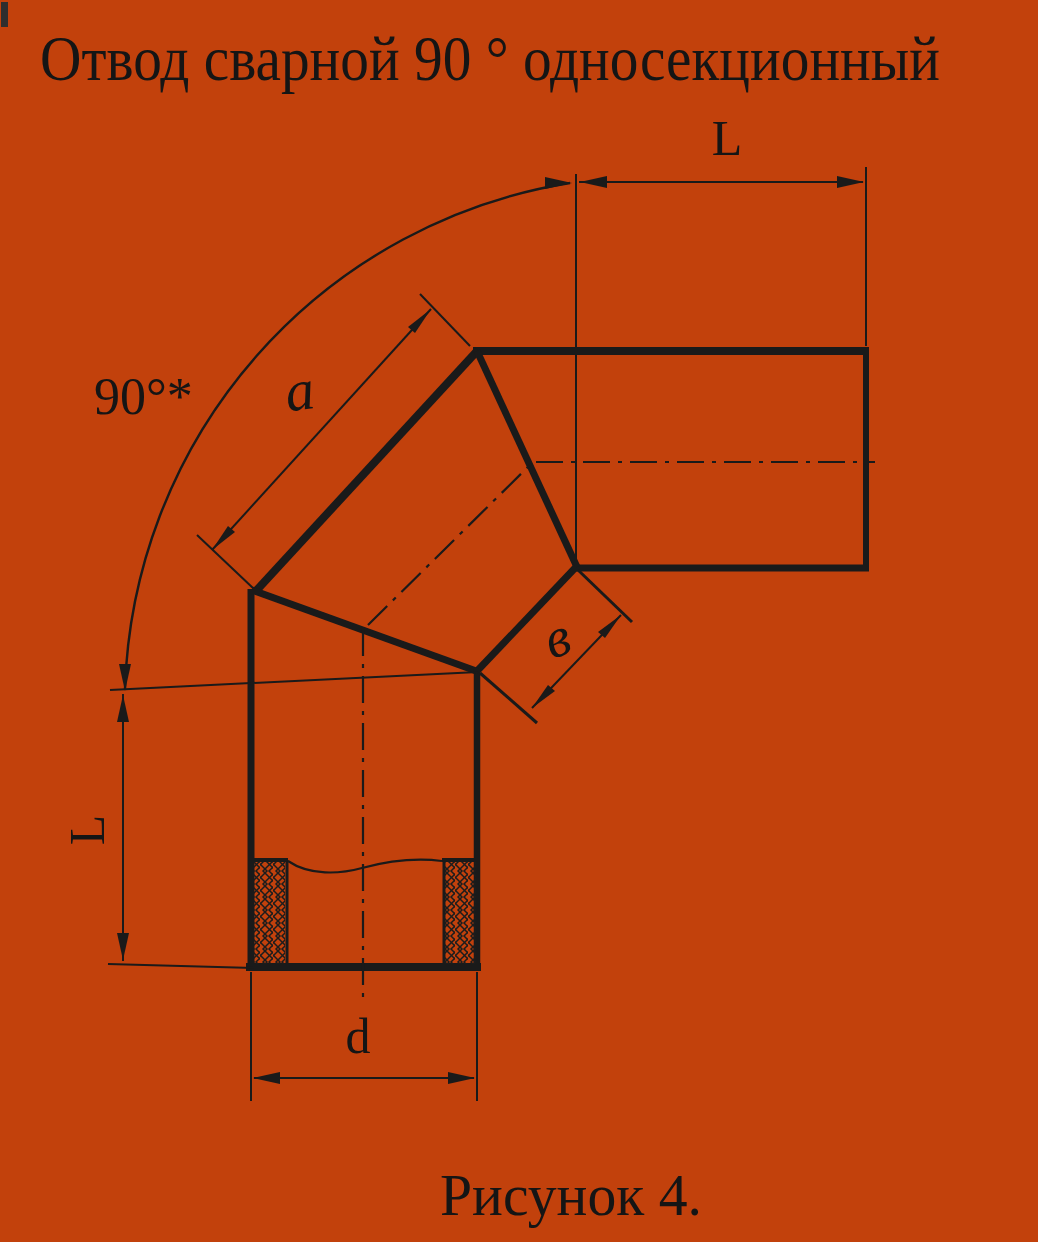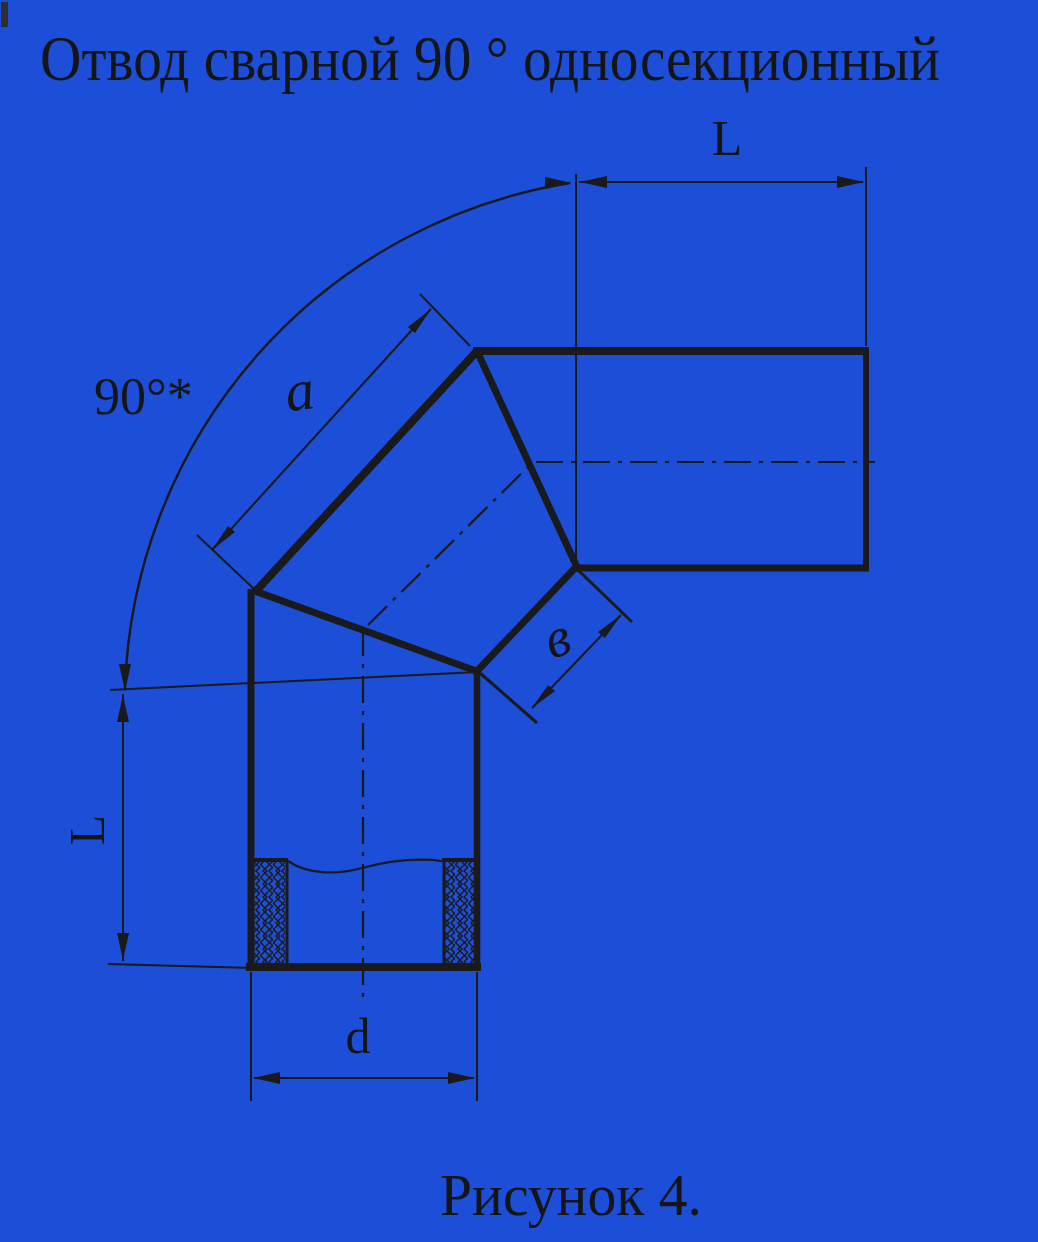--- a/index.html
+++ b/index.html
@@ -4,21 +4,21 @@
 <style>
   html, body {
     margin: 0;
     padding: 0;
     background: #f7f6f2;
   }
   .page {
     width: 1038px;
     height: 1242px;
     position: relative;
-    background: #1d4ed8;
+    background: #c2410c;
     overflow: hidden;
   }
   svg { display: block; }
   .ink-stroke { stroke: #1a1a1a; fill: none; }
   .ink-fill { fill: #1a1a1a; stroke: none; }
   .centerline { stroke: #1a1a1a; fill: none; stroke-width: 2.2; stroke-dasharray: 27 8 4 8; }
   .thin { stroke-width: 2; }
   .ts {
     font-family: "Liberation Serif", "DejaVu Serif", serif;
     fill: #151515;

